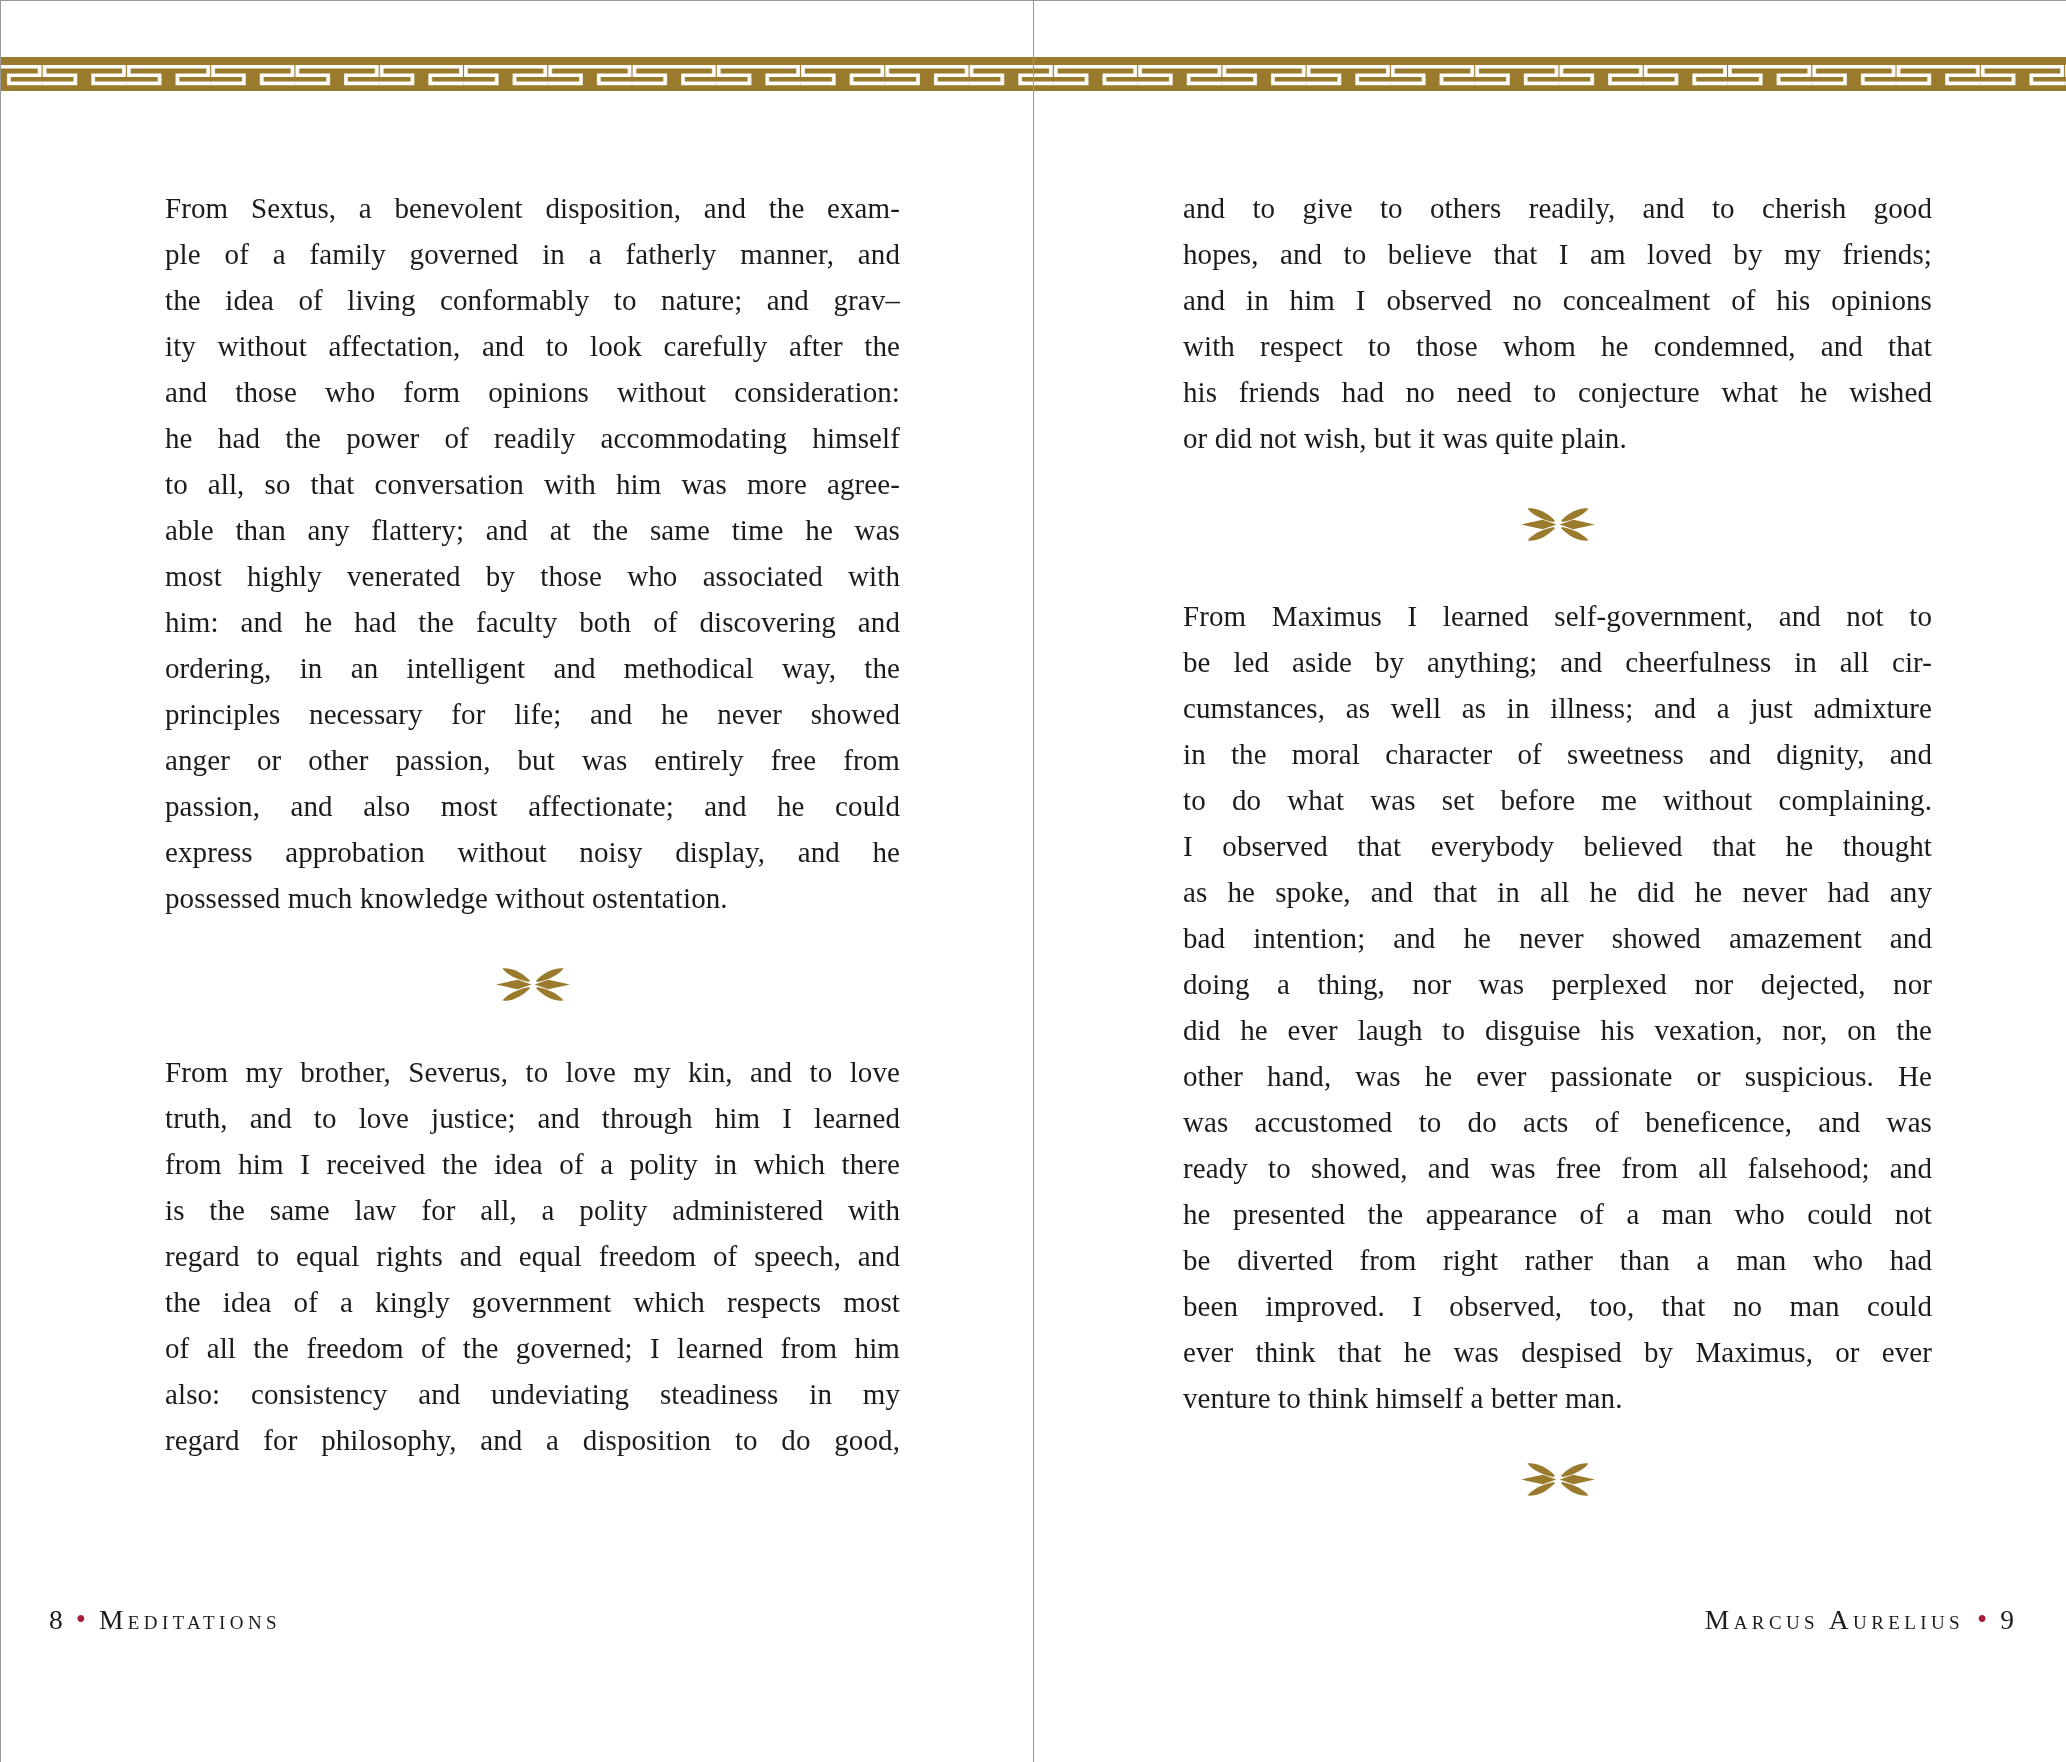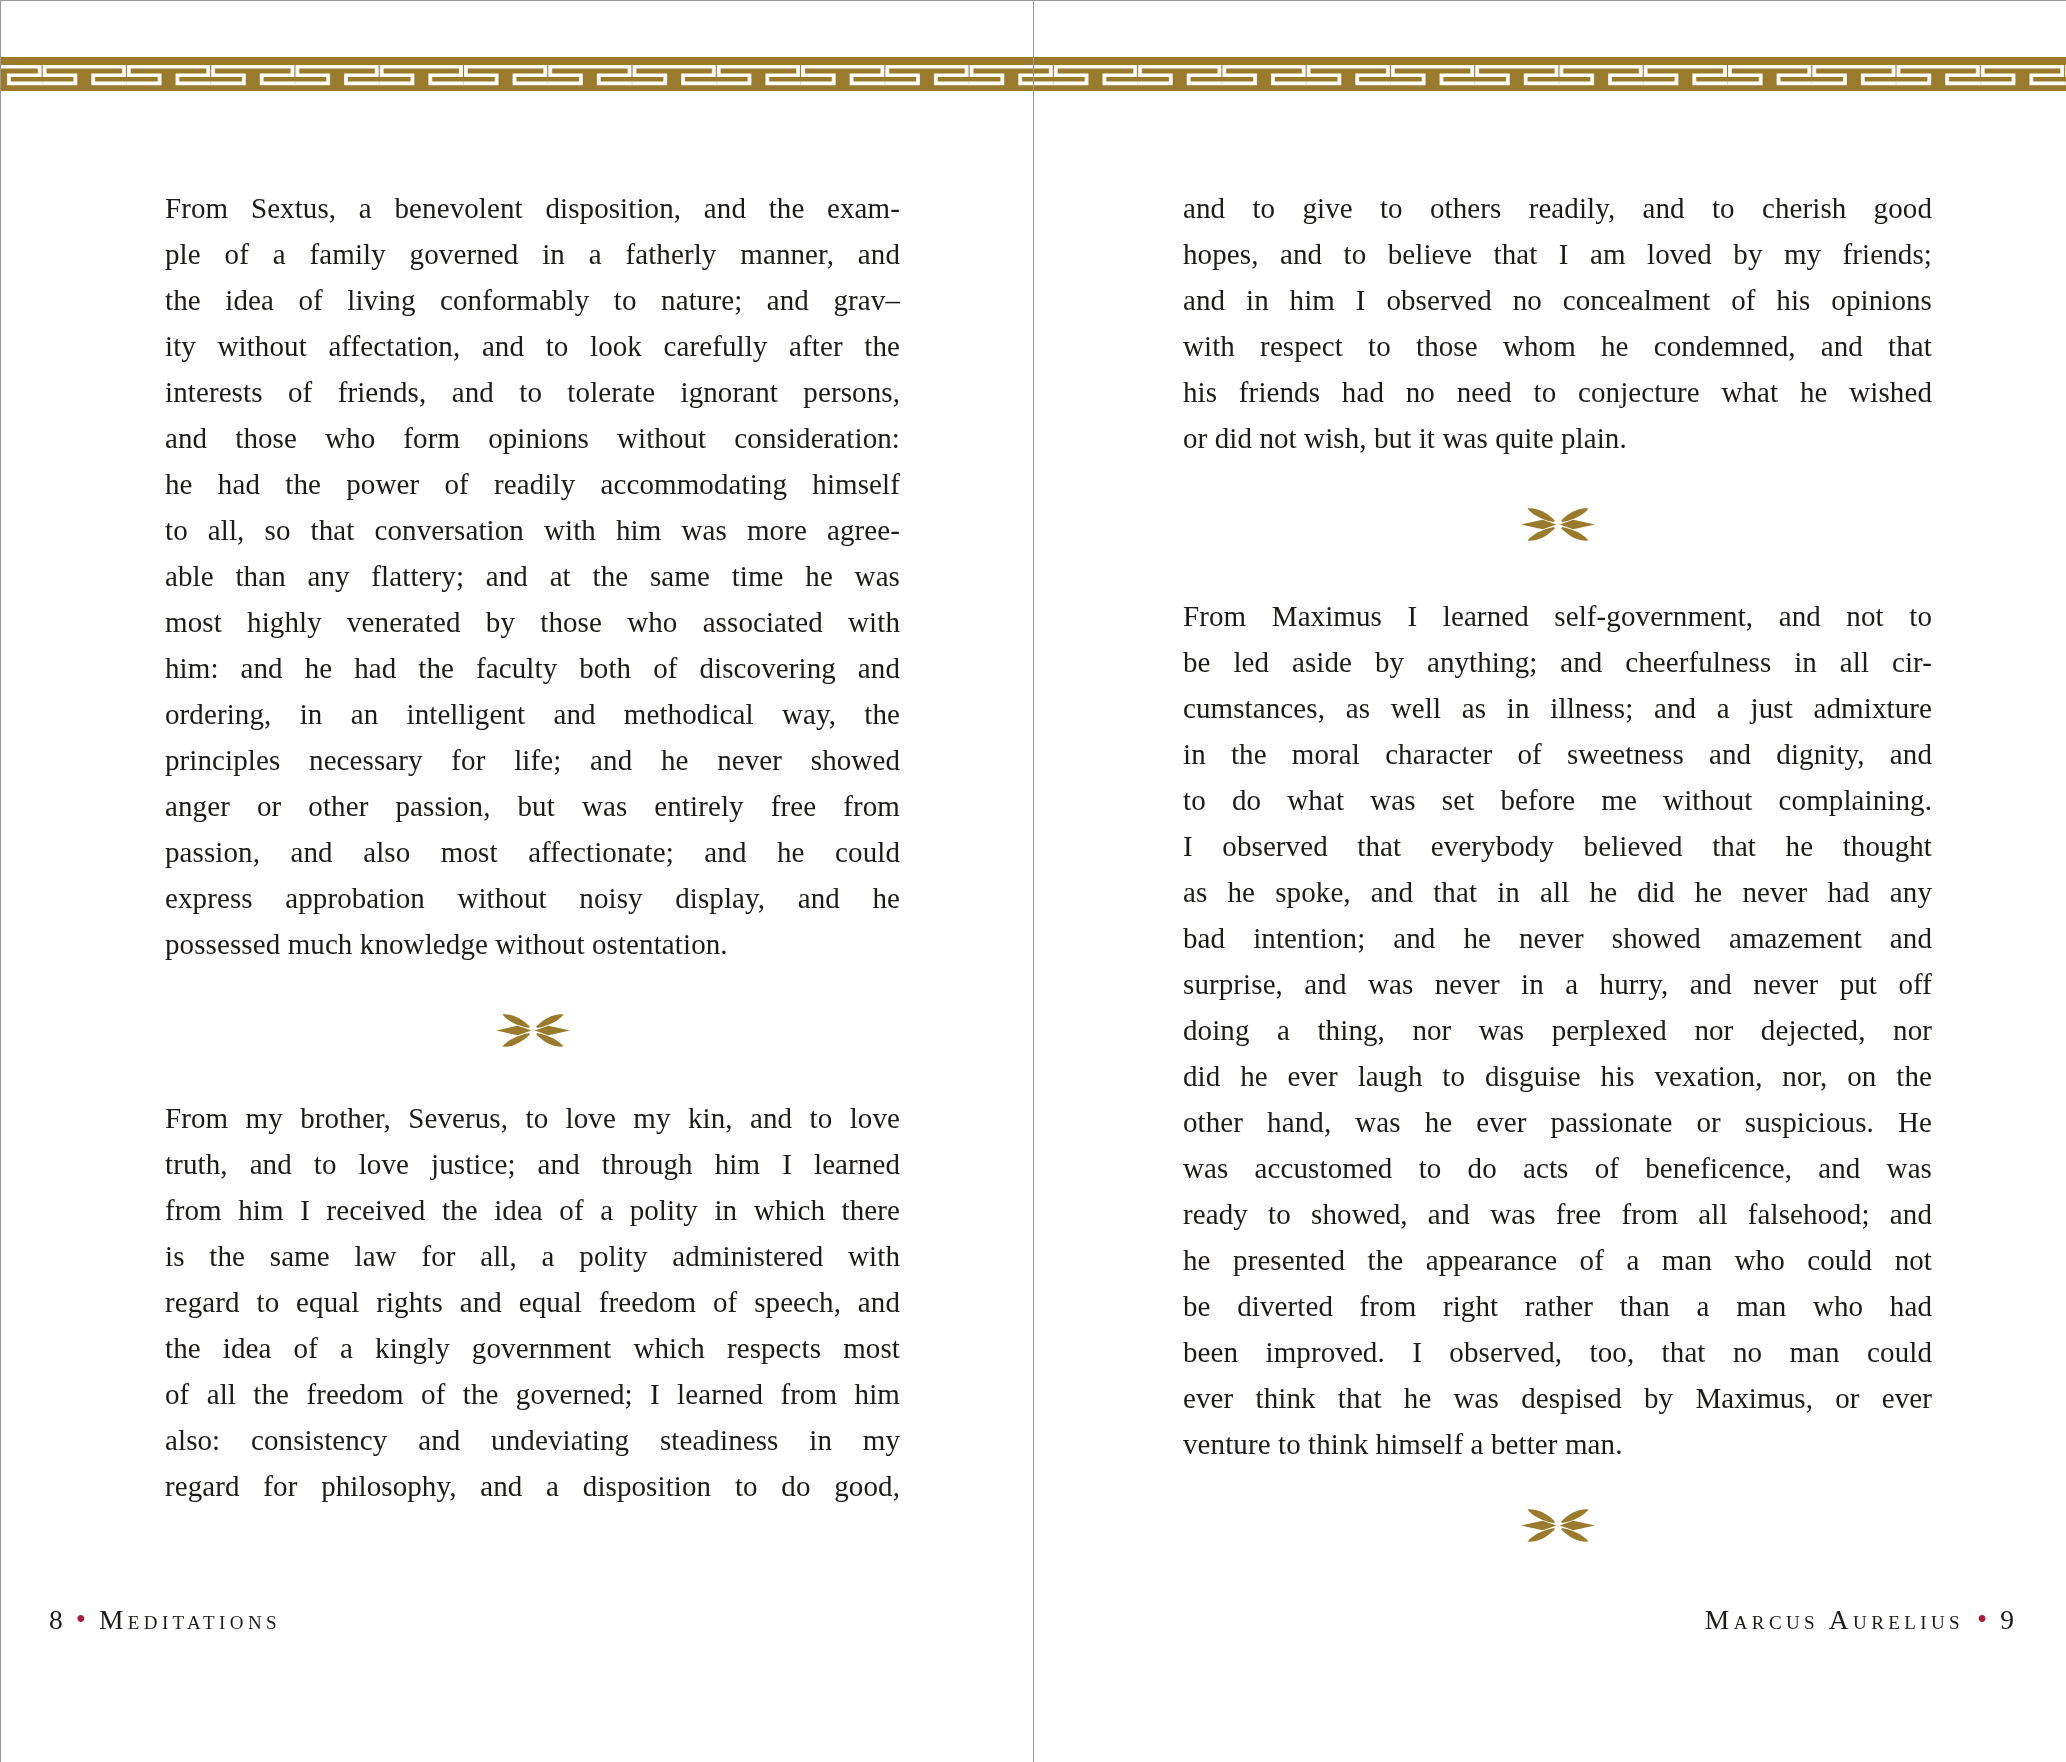--- a/index.html
+++ b/index.html
@@ -99,21 +99,20 @@
   </defs>
   <rect width="2551" height="42" fill="url(#gk)"></rect>
 </svg>
 
 <div class="text-column left">
   <div class="para">
       <div class="line">From Sextus, a benevolent disposition, and the exam-</div>
       <div class="line">ple of a family governed in a fatherly manner, and</div>
       <div class="line">the idea of living conformably to nature; and grav–</div>
       <div class="line">ity without affectation, and to look carefully after the</div>
-      <div class="line">interests of friends, and to tolerate ignorant persons,</div>
       <div class="line">and those who form opinions without consideration:</div>
       <div class="line">he had the power of readily accommodating himself</div>
       <div class="line">to all, so that conversation with him was more agree-</div>
       <div class="line">able than any flattery; and at the same time he was</div>
       <div class="line">most highly venerated by those who associated with</div>
       <div class="line">him: and he had the faculty both of discovering and</div>
       <div class="line">ordering, in an intelligent and methodical way, the</div>
       <div class="line">principles necessary for life; and he never showed</div>
       <div class="line">anger or other passion, but was entirely free from</div>
       <div class="line">passion, and also most affectionate; and he could</div>
@@ -158,21 +157,20 @@
 
   <div class="para">
       <div class="line">From Maximus I learned self-government, and not to</div>
       <div class="line">be led aside by anything; and cheerfulness in all cir-</div>
       <div class="line">cumstances, as well as in illness; and a just admixture</div>
       <div class="line">in the moral character of sweetness and dignity, and</div>
       <div class="line">to do what was set before me without complaining.</div>
       <div class="line">I observed that everybody believed that he thought</div>
       <div class="line">as he spoke, and that in all he did he never had any</div>
       <div class="line">bad intention; and he never showed amazement and</div>
-      <div class="line">surprise, and was never in a hurry, and never put off</div>
       <div class="line">doing a thing, nor was perplexed nor dejected, nor</div>
       <div class="line">did he ever laugh to disguise his vexation, nor, on the</div>
       <div class="line">other hand, was he ever passionate or suspicious. He</div>
       <div class="line">was accustomed to do acts of beneficence, and was</div>
       <div class="line">ready to showed, and was free from all falsehood; and</div>
       <div class="line">he presented the appearance of a man who could not</div>
       <div class="line">be diverted from right rather than a man who had</div>
       <div class="line">been improved. I observed, too, that no man could</div>
       <div class="line">ever think that he was despised by Maximus, or ever</div>
       <div class="line natural">venture to think himself a better man.</div>

